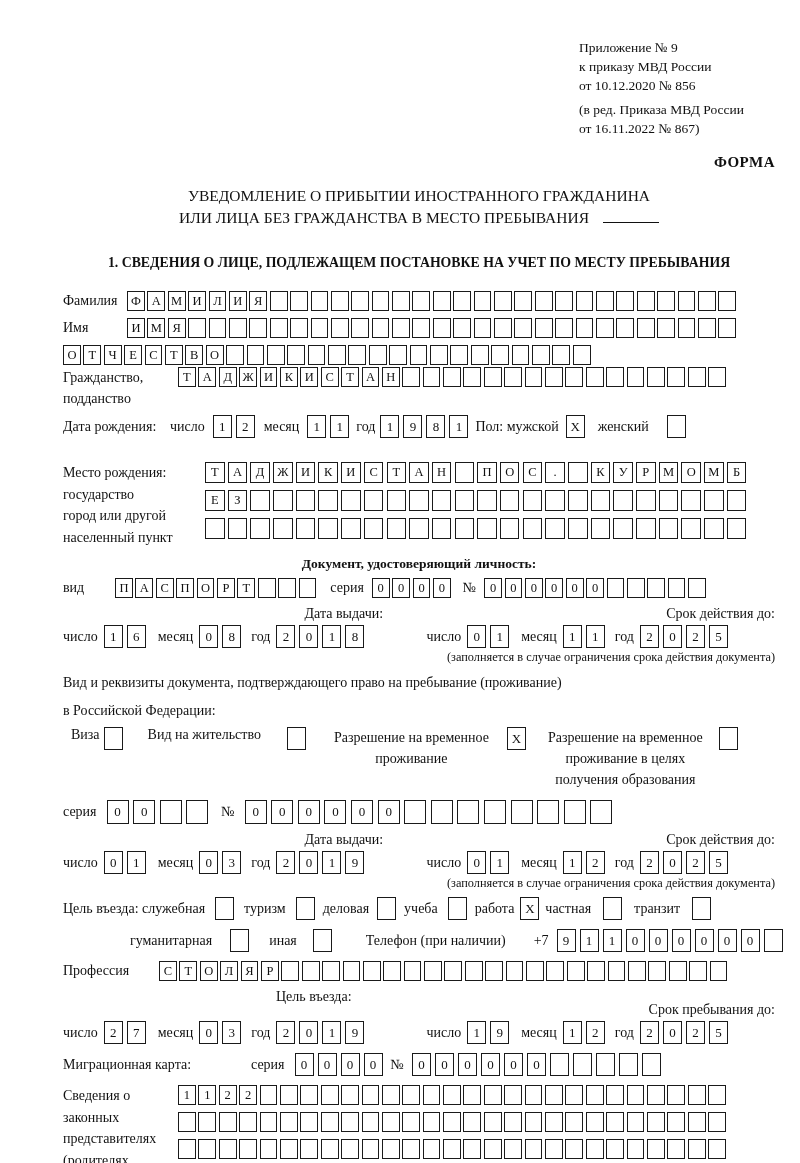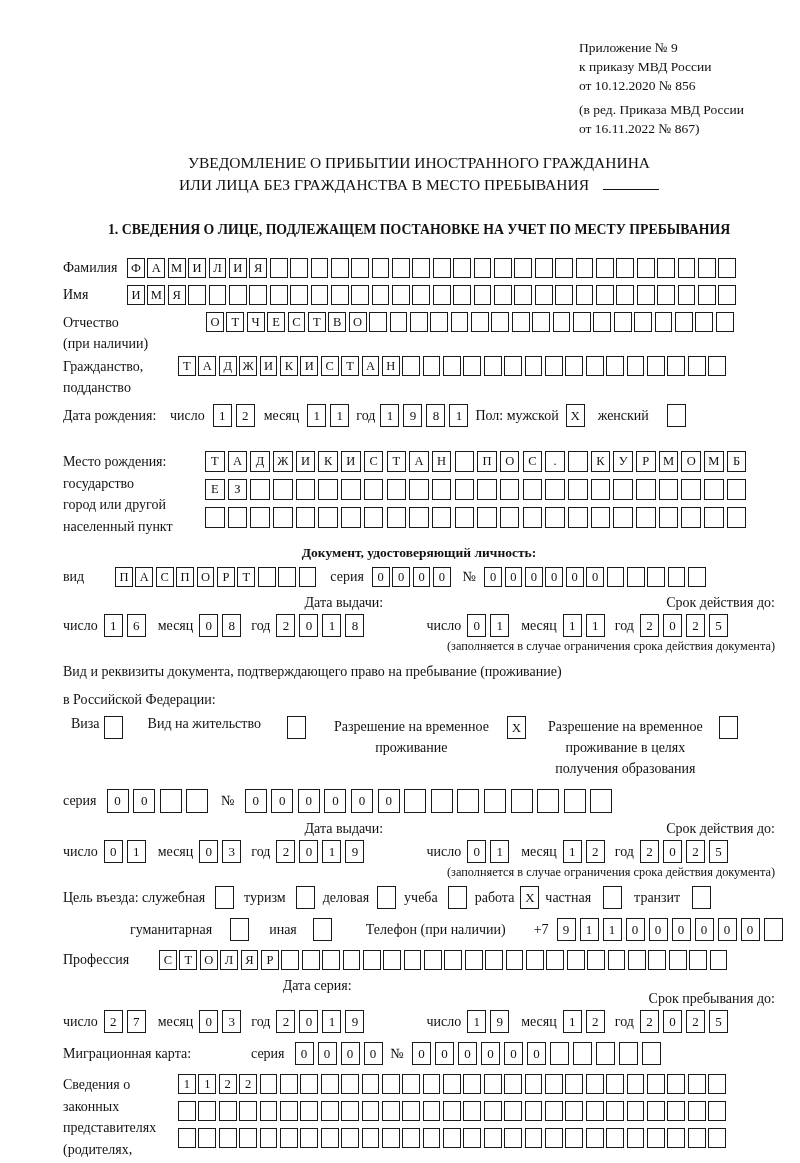--- a/index.html
+++ b/index.html
@@ -66,20 +66,21 @@
   <div class="annex">
     <div class="annex-inner">
       <div>Приложение № 9</div>
       <div>к приказу МВД России</div>
       <div>от 10.12.2020 № 856</div>
       <div class="annex-note">(в ред. Приказа МВД России</div>
       <div>от 16.11.2022 № 867)</div>
     </div>
   </div>
 
+  <div class="forma">ФОРМА</div>
 
   <div class="title">
     <div>УВЕДОМЛЕНИЕ О ПРИБЫТИИ ИНОСТРАННОГО ГРАЖДАНИНА</div>
     <div><span>ИЛИ ЛИЦА БЕЗ ГРАЖДАНСТВА В МЕСТО ПРЕБЫВАНИЯ</span><span class="titleline"></span></div>
   </div>
 
   <div class="section1">1. СВЕДЕНИЯ О ЛИЦЕ, ПОДЛЕЖАЩЕМ ПОСТАНОВКЕ НА УЧЕТ ПО МЕСТУ ПРЕБЫВАНИЯ</div>
 
   <div class="form">
 
@@ -149,24 +150,20 @@
           <div class="cell"></div>
           <div class="cell"></div>
           <div class="cell"></div>
           <div class="cell"></div>
           <div class="cell"></div>
           <div class="cell"></div>
         </div>
     </div>
 
     <div class="row top" style="margin-bottom:2px;">
-      <span class="lbl w143">
-        <span>Отчество</span><br>
-        <span>(при наличии)</span>
-      </span>
       <div class="cells">
           <div class="cell">О</div>
           <div class="cell">Т</div>
           <div class="cell">Ч</div>
           <div class="cell">Е</div>
           <div class="cell">С</div>
           <div class="cell">Т</div>
           <div class="cell">В</div>
           <div class="cell">О</div>
           <div class="cell"></div>
@@ -589,21 +586,21 @@
           <div class="cell"></div>
           <div class="cell"></div>
           <div class="cell"></div>
           <div class="cell"></div>
           <div class="cell"></div>
           <div class="cell"></div>
         </div>
     </div>
 
     <div class="labelsrow">
-      <span style="margin-left:92px;">Дата серия:</span>
+      <span style="margin-left:92px;">Цель въезда:</span>
       <span style="margin-left:297px;margin-top:13px;">Срок пребывания до:</span>
     </div>
 
     <div class="row" style="margin-bottom:9px;">
       <div class="dg">
         <span>число</span>
         <div class="dcells">
             <div class="cell">2</div>
             <div class="cell">7</div>
           </div>

